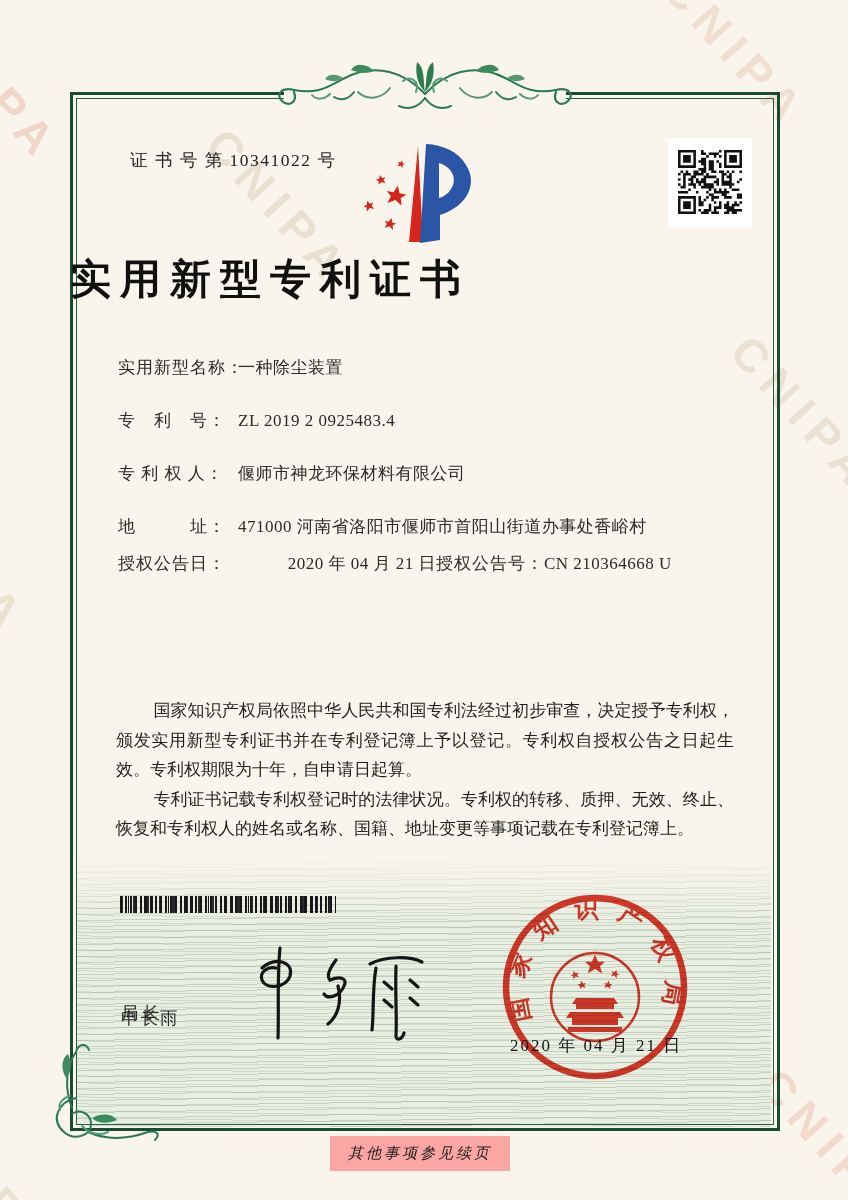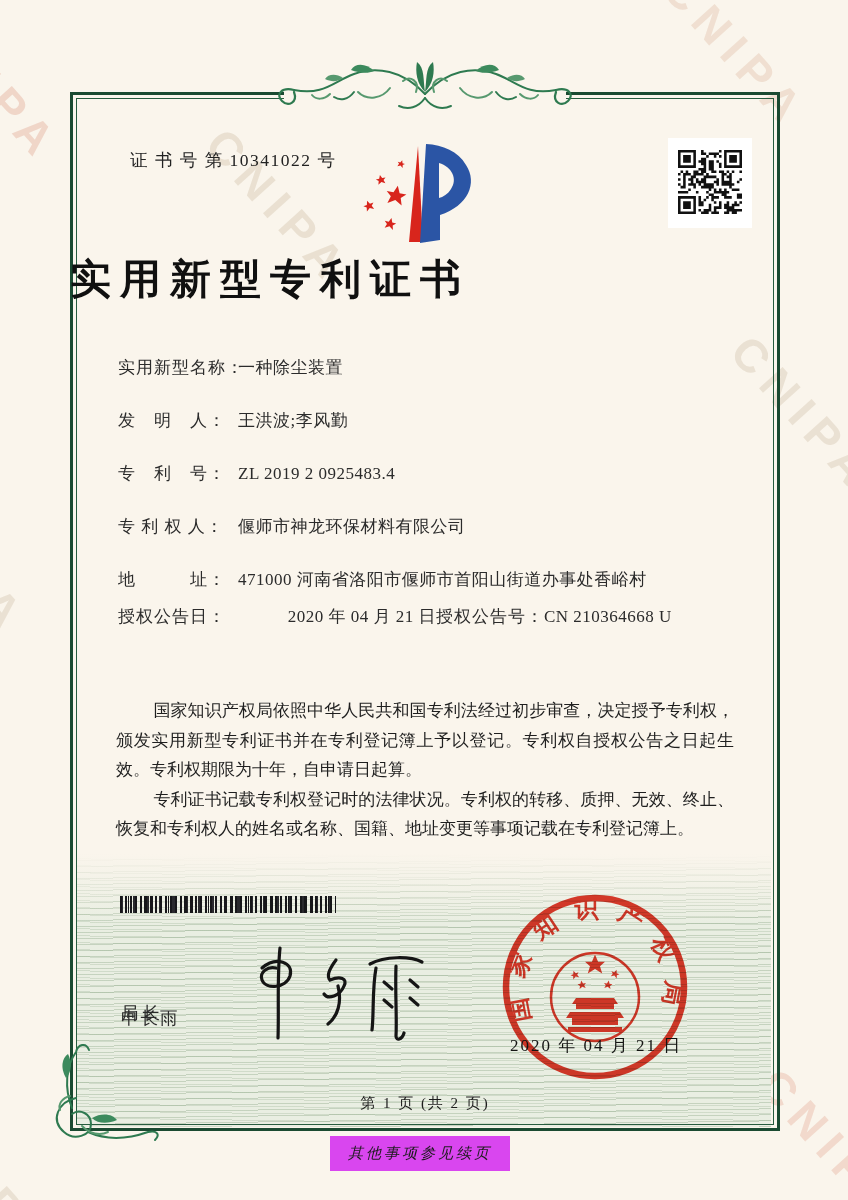--- a/index.html
+++ b/index.html
@@ -63,21 +63,21 @@
 
   
   .officer-title{position:absolute;left:121px;top:972px;font-size:17.5px;letter-spacing:4px;margin-top:29px;}
   .officer-name{position:absolute;left:121px;top:1006px;font-size:17.5px;letter-spacing:2px;font-family:Liberation Serif, serif;}
   .signature{position:absolute;left:250px;top:942px;}
   .seal{position:absolute;left:478px;top:870px;mix-blend-mode:multiply;}
 
   
   .page-info{position:absolute;left:70px;top:1094px;width:710px;text-align:center;
              font-size:15px;letter-spacing:2px;color:#1c1c1c;}
-  .continuation{position:absolute;left:330px;top:1136px;background:#d946ef;padding:8px 18px;
+  .continuation{position:absolute;left:330px;top:1136px;background:#fca5a5;padding:8px 18px;
                 font-size:15px;font-style:italic;letter-spacing:3px;color:#1c1c1c;}
 
   .orn-top{position:absolute;left:262px;top:52px;}
   .orn-corner{position:absolute;left:36px;top:1036px;}
 </style>
 </head>
 <body>
 
 <div class="page">
 
@@ -146,23 +146,20 @@
     <svg id="qr-svg" width="64" height="64" viewBox="0 0 64 64">
         <path d="M23.04,0.00h2.56v2.56h-2.56zM40.96,0.00h2.56v2.56h-2.56zM23.04,2.56h2.56v2.56h-2.56zM25.60,2.56h2.56v2.56h-2.56zM30.72,2.56h2.56v2.56h-2.56zM33.28,2.56h2.56v2.56h-2.56zM35.84,2.56h2.56v2.56h-2.56zM38.40,2.56h2.56v2.56h-2.56zM28.16,5.12h2.56v2.56h-2.56zM35.84,5.12h2.56v2.56h-2.56zM40.96,5.12h2.56v2.56h-2.56zM23.04,7.68h2.56v2.56h-2.56zM25.60,7.68h2.56v2.56h-2.56zM20.48,10.24h2.56v2.56h-2.56zM23.04,10.24h2.56v2.56h-2.56zM25.60,10.24h2.56v2.56h-2.56zM30.72,10.24h2.56v2.56h-2.56zM33.28,10.24h2.56v2.56h-2.56zM38.40,10.24h2.56v2.56h-2.56zM23.04,12.80h2.56v2.56h-2.56zM25.60,12.80h2.56v2.56h-2.56zM30.72,12.80h2.56v2.56h-2.56zM33.28,12.80h2.56v2.56h-2.56zM40.96,12.80h2.56v2.56h-2.56zM25.60,15.36h2.56v2.56h-2.56zM30.72,15.36h2.56v2.56h-2.56zM33.28,15.36h2.56v2.56h-2.56zM40.96,15.36h2.56v2.56h-2.56zM20.48,17.92h2.56v2.56h-2.56zM23.04,17.92h2.56v2.56h-2.56zM25.60,17.92h2.56v2.56h-2.56zM30.72,17.92h2.56v2.56h-2.56zM33.28,17.92h2.56v2.56h-2.56zM2.56,20.48h2.56v2.56h-2.56zM7.68,20.48h2.56v2.56h-2.56zM15.36,20.48h2.56v2.56h-2.56zM17.92,20.48h2.56v2.56h-2.56zM23.04,20.48h2.56v2.56h-2.56zM25.60,20.48h2.56v2.56h-2.56zM33.28,20.48h2.56v2.56h-2.56zM35.84,20.48h2.56v2.56h-2.56zM40.96,20.48h2.56v2.56h-2.56zM43.52,20.48h2.56v2.56h-2.56zM48.64,20.48h2.56v2.56h-2.56zM53.76,20.48h2.56v2.56h-2.56zM61.44,20.48h2.56v2.56h-2.56zM0.00,23.04h2.56v2.56h-2.56zM5.12,23.04h2.56v2.56h-2.56zM7.68,23.04h2.56v2.56h-2.56zM10.24,23.04h2.56v2.56h-2.56zM15.36,23.04h2.56v2.56h-2.56zM17.92,23.04h2.56v2.56h-2.56zM20.48,23.04h2.56v2.56h-2.56zM23.04,23.04h2.56v2.56h-2.56zM28.16,23.04h2.56v2.56h-2.56zM43.52,23.04h2.56v2.56h-2.56zM46.08,23.04h2.56v2.56h-2.56zM51.20,23.04h2.56v2.56h-2.56zM5.12,25.60h2.56v2.56h-2.56zM12.80,25.60h2.56v2.56h-2.56zM15.36,25.60h2.56v2.56h-2.56zM25.60,25.60h2.56v2.56h-2.56zM28.16,25.60h2.56v2.56h-2.56zM30.72,25.60h2.56v2.56h-2.56zM33.28,25.60h2.56v2.56h-2.56zM35.84,25.60h2.56v2.56h-2.56zM43.52,25.60h2.56v2.56h-2.56zM48.64,25.60h2.56v2.56h-2.56zM51.20,25.60h2.56v2.56h-2.56zM0.00,28.16h2.56v2.56h-2.56zM5.12,28.16h2.56v2.56h-2.56zM10.24,28.16h2.56v2.56h-2.56zM12.80,28.16h2.56v2.56h-2.56zM17.92,28.16h2.56v2.56h-2.56zM23.04,28.16h2.56v2.56h-2.56zM25.60,28.16h2.56v2.56h-2.56zM38.40,28.16h2.56v2.56h-2.56zM43.52,28.16h2.56v2.56h-2.56zM51.20,28.16h2.56v2.56h-2.56zM61.44,28.16h2.56v2.56h-2.56zM5.12,30.72h2.56v2.56h-2.56zM12.80,30.72h2.56v2.56h-2.56zM17.92,30.72h2.56v2.56h-2.56zM20.48,30.72h2.56v2.56h-2.56zM23.04,30.72h2.56v2.56h-2.56zM25.60,30.72h2.56v2.56h-2.56zM35.84,30.72h2.56v2.56h-2.56zM38.40,30.72h2.56v2.56h-2.56zM43.52,30.72h2.56v2.56h-2.56zM46.08,30.72h2.56v2.56h-2.56zM48.64,30.72h2.56v2.56h-2.56zM51.20,30.72h2.56v2.56h-2.56zM58.88,30.72h2.56v2.56h-2.56zM0.00,33.28h2.56v2.56h-2.56zM5.12,33.28h2.56v2.56h-2.56zM10.24,33.28h2.56v2.56h-2.56zM12.80,33.28h2.56v2.56h-2.56zM15.36,33.28h2.56v2.56h-2.56zM20.48,33.28h2.56v2.56h-2.56zM25.60,33.28h2.56v2.56h-2.56zM28.16,33.28h2.56v2.56h-2.56zM30.72,33.28h2.56v2.56h-2.56zM33.28,33.28h2.56v2.56h-2.56zM38.40,33.28h2.56v2.56h-2.56zM43.52,33.28h2.56v2.56h-2.56zM46.08,33.28h2.56v2.56h-2.56zM48.64,33.28h2.56v2.56h-2.56zM51.20,33.28h2.56v2.56h-2.56zM53.76,33.28h2.56v2.56h-2.56zM2.56,35.84h2.56v2.56h-2.56zM5.12,35.84h2.56v2.56h-2.56zM15.36,35.84h2.56v2.56h-2.56zM23.04,35.84h2.56v2.56h-2.56zM25.60,35.84h2.56v2.56h-2.56zM28.16,35.84h2.56v2.56h-2.56zM30.72,35.84h2.56v2.56h-2.56zM33.28,35.84h2.56v2.56h-2.56zM51.20,35.84h2.56v2.56h-2.56zM10.24,38.40h2.56v2.56h-2.56zM30.72,38.40h2.56v2.56h-2.56zM35.84,38.40h2.56v2.56h-2.56zM40.96,38.40h2.56v2.56h-2.56zM46.08,38.40h2.56v2.56h-2.56zM53.76,38.40h2.56v2.56h-2.56zM56.32,38.40h2.56v2.56h-2.56zM58.88,38.40h2.56v2.56h-2.56zM0.00,40.96h2.56v2.56h-2.56zM2.56,40.96h2.56v2.56h-2.56zM5.12,40.96h2.56v2.56h-2.56zM7.68,40.96h2.56v2.56h-2.56zM17.92,40.96h2.56v2.56h-2.56zM28.16,40.96h2.56v2.56h-2.56zM35.84,40.96h2.56v2.56h-2.56zM38.40,40.96h2.56v2.56h-2.56zM40.96,40.96h2.56v2.56h-2.56zM43.52,40.96h2.56v2.56h-2.56zM46.08,40.96h2.56v2.56h-2.56zM48.64,40.96h2.56v2.56h-2.56zM30.72,43.52h2.56v2.56h-2.56zM33.28,43.52h2.56v2.56h-2.56zM43.52,43.52h2.56v2.56h-2.56zM46.08,43.52h2.56v2.56h-2.56zM58.88,43.52h2.56v2.56h-2.56zM61.44,43.52h2.56v2.56h-2.56zM20.48,46.08h2.56v2.56h-2.56zM28.16,46.08h2.56v2.56h-2.56zM33.28,46.08h2.56v2.56h-2.56zM35.84,46.08h2.56v2.56h-2.56zM38.40,46.08h2.56v2.56h-2.56zM46.08,46.08h2.56v2.56h-2.56zM48.64,46.08h2.56v2.56h-2.56zM51.20,46.08h2.56v2.56h-2.56zM58.88,46.08h2.56v2.56h-2.56zM61.44,46.08h2.56v2.56h-2.56zM20.48,48.64h2.56v2.56h-2.56zM25.60,48.64h2.56v2.56h-2.56zM33.28,48.64h2.56v2.56h-2.56zM20.48,51.20h2.56v2.56h-2.56zM23.04,51.20h2.56v2.56h-2.56zM35.84,51.20h2.56v2.56h-2.56zM40.96,51.20h2.56v2.56h-2.56zM48.64,51.20h2.56v2.56h-2.56zM56.32,51.20h2.56v2.56h-2.56zM61.44,51.20h2.56v2.56h-2.56zM20.48,53.76h2.56v2.56h-2.56zM23.04,53.76h2.56v2.56h-2.56zM30.72,53.76h2.56v2.56h-2.56zM40.96,53.76h2.56v2.56h-2.56zM46.08,53.76h2.56v2.56h-2.56zM48.64,53.76h2.56v2.56h-2.56zM53.76,53.76h2.56v2.56h-2.56zM56.32,53.76h2.56v2.56h-2.56zM58.88,53.76h2.56v2.56h-2.56zM30.72,56.32h2.56v2.56h-2.56zM35.84,56.32h2.56v2.56h-2.56zM38.40,56.32h2.56v2.56h-2.56zM40.96,56.32h2.56v2.56h-2.56zM46.08,56.32h2.56v2.56h-2.56zM48.64,56.32h2.56v2.56h-2.56zM51.20,56.32h2.56v2.56h-2.56zM53.76,56.32h2.56v2.56h-2.56zM20.48,58.88h2.56v2.56h-2.56zM25.60,58.88h2.56v2.56h-2.56zM28.16,58.88h2.56v2.56h-2.56zM30.72,58.88h2.56v2.56h-2.56zM35.84,58.88h2.56v2.56h-2.56zM48.64,58.88h2.56v2.56h-2.56zM51.20,58.88h2.56v2.56h-2.56zM53.76,58.88h2.56v2.56h-2.56zM56.32,58.88h2.56v2.56h-2.56zM58.88,58.88h2.56v2.56h-2.56zM61.44,58.88h2.56v2.56h-2.56zM23.04,61.44h2.56v2.56h-2.56zM25.60,61.44h2.56v2.56h-2.56zM28.16,61.44h2.56v2.56h-2.56zM33.28,61.44h2.56v2.56h-2.56zM35.84,61.44h2.56v2.56h-2.56zM38.40,61.44h2.56v2.56h-2.56zM46.08,61.44h2.56v2.56h-2.56zM48.64,61.44h2.56v2.56h-2.56zM53.76,61.44h2.56v2.56h-2.56zM56.32,61.44h2.56v2.56h-2.56zM0,0h17.92v17.92h-17.92z M2.56,2.56v12.8h12.8v-12.8z M5.12,5.12h7.68v7.68h-7.68zM46.08,0h17.92v17.92h-17.92z M48.64,2.56v12.8h12.8v-12.8z M51.199999999999996,5.12h7.68v7.68h-7.68zM0,46.08h17.92v17.92h-17.92z M2.56,48.64v12.8h12.8v-12.8z M5.12,51.199999999999996h7.68v7.68h-7.68z" fill="#111" fill-rule="evenodd"></path>
       </svg>
   </div>
 
   <h1 class="title">实用新型专利证书</h1>
 
   <div class="fields">
     <div class="field-row">
       <span class="flabel">实用新型名称：</span><span class="fvalue">一种除尘装置</span>
-    </div>
-    <div class="field-row">
-      <span class="flabel">发　明　人：</span><span class="fvalue">王洪波;李风勤</span>
     </div>
     <div class="field-row">
       <span class="flabel">专　利　号：</span><span class="fvalue">ZL 2019 2 0925483.4</span>
     </div>
     <div class="field-row">
       <span class="flabel">专 利 权 人：</span><span class="fvalue">偃师市神龙环保材料有限公司</span>
     </div>
     <div class="field-row">
       <span class="flabel">地　　　址：</span><span class="fvalue">471000 河南省洛阳市偃师市首阳山街道办事处香峪村</span>
     </div>
@@ -213,16 +210,15 @@
         <path d="M94,134 L140,134 L136,128 L98,128 Z"></path>
         <rect x="98" y="134" width="38" height="5"></rect>
         <path d="M88,148 L146,148 L142,142 L92,142 Z"></path>
         <rect x="94" y="148" width="46" height="7"></rect>
         <rect x="90" y="157" width="54" height="5"></rect>
       </g>
     </g>
     <text x="118" y="181" text-anchor="middle" font-family="'Liberation Serif','DejaVu Serif',serif" font-size="17" letter-spacing="2" fill="#161616">2020 年 04 月 21 日</text>
   </svg>
 
-  <div class="page-info">第 1 页 (共 2 页)</div>
   <div class="continuation">其他事项参见续页</div>
 
 </div>
 
 </body></html>

